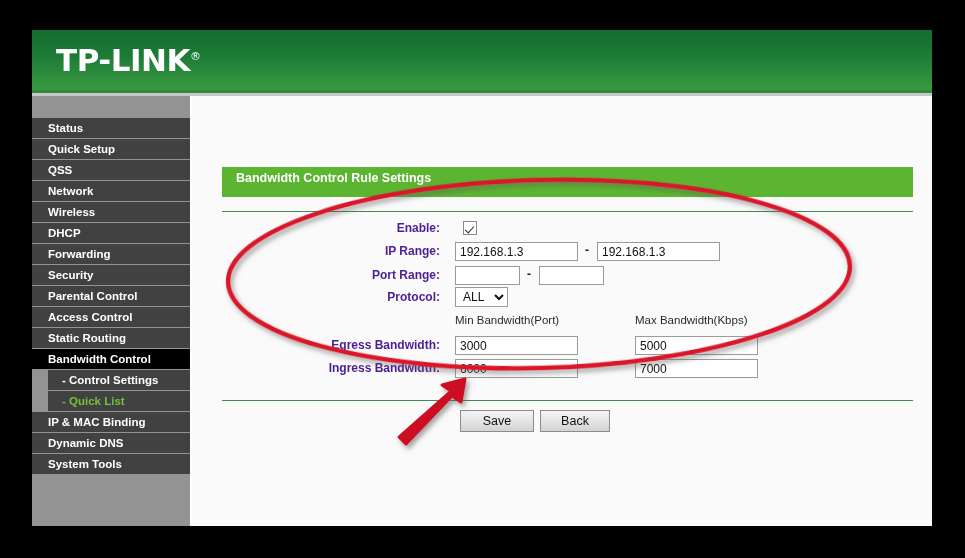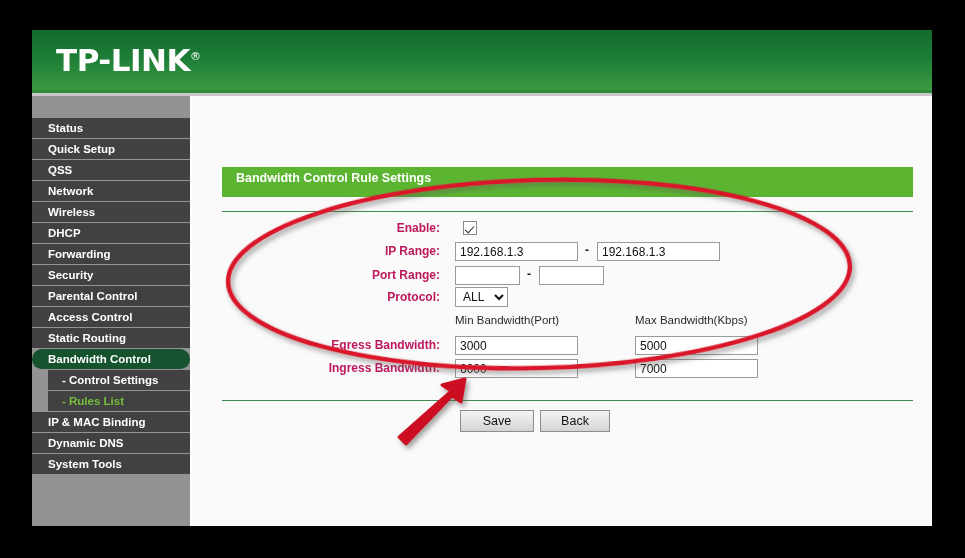--- a/index.html
+++ b/index.html
@@ -95,23 +95,22 @@
     font-size: 11.5px;
     font-weight: bold;
     padding-left: 16px;
     border-bottom: 1px solid #939393;
     box-sizing: border-box;
     white-space: nowrap;
     overflow: hidden;
     cursor: pointer;
   }
   .nav-item.active {
-    background: #14532d;
+    background: #000000;
     color: #ffffff;
-    border-radius: 10px;
   }
   .nav-item.sub {
     padding-left: 14px;
     font-size: 11.5px;
     margin-left: 16px;
   }
   .nav-item.sub-active {
     background: #414141;
     color: #76bf3a;
   }
@@ -146,21 +145,21 @@
     width: 691px;
     height: 1px;
     background: #3f8a54;
   }
   #hr-top  { top: 115px; }
   #hr-bot  { top: 304px; }
 
   
   .form-label {
     position: absolute;
-    color: #be185d;
+    color: #4c1d95;
     font-size: 12px;
     font-weight: bold;
     text-align: right;
     white-space: nowrap;
   }
   .col-head {
     position: absolute;
     color: #2a2a2a;
     font-size: 11.5px;
     white-space: nowrap;
@@ -269,21 +268,21 @@
           <div class="nav-item">Network</div>
           <div class="nav-item">Wireless</div>
           <div class="nav-item">DHCP</div>
           <div class="nav-item">Forwarding</div>
           <div class="nav-item">Security</div>
           <div class="nav-item">Parental Control</div>
           <div class="nav-item">Access Control</div>
           <div class="nav-item">Static Routing</div>
           <div class="nav-item active">Bandwidth Control</div>
           <div class="nav-item sub">- Control Settings</div>
-          <div class="nav-item sub sub-active">- Rules List</div>
+          <div class="nav-item sub sub-active">- Quick List</div>
           <div class="nav-item">IP &amp; MAC Binding</div>
           <div class="nav-item">Dynamic DNS</div>
           <div class="nav-item">System Tools</div>
         </div>
     </div>
 
     <div id="content">
 
       <div id="section-title">Bandwidth Control Rule Settings</div>
 

